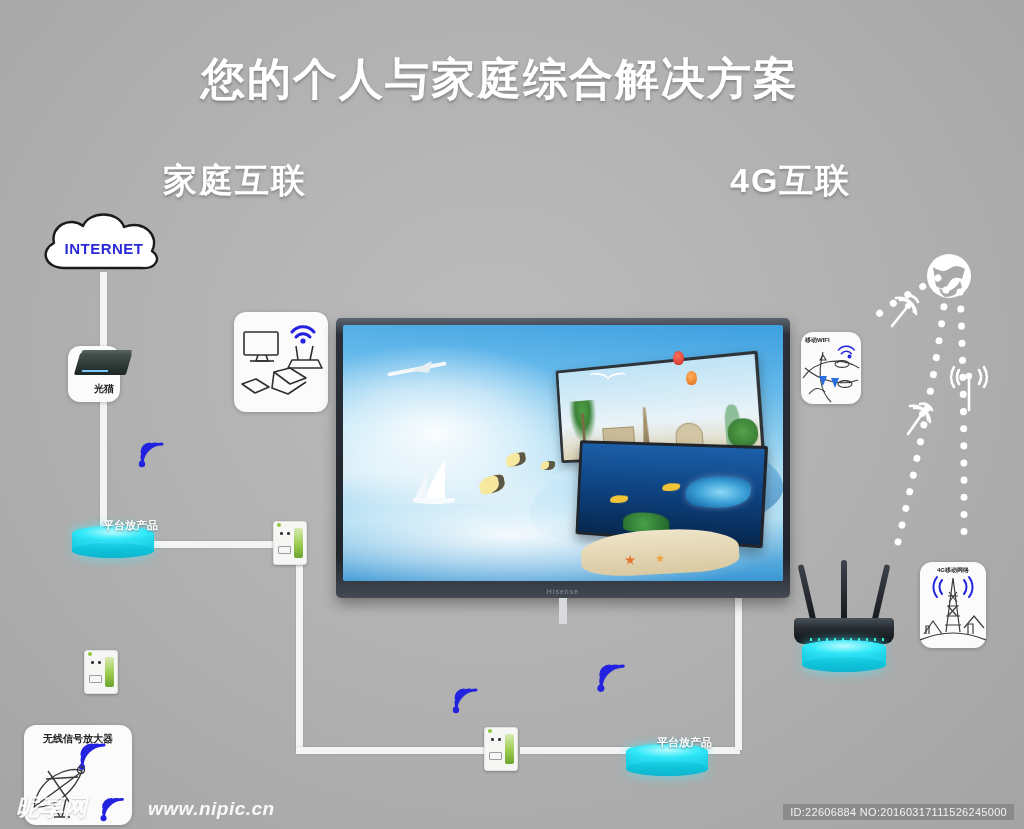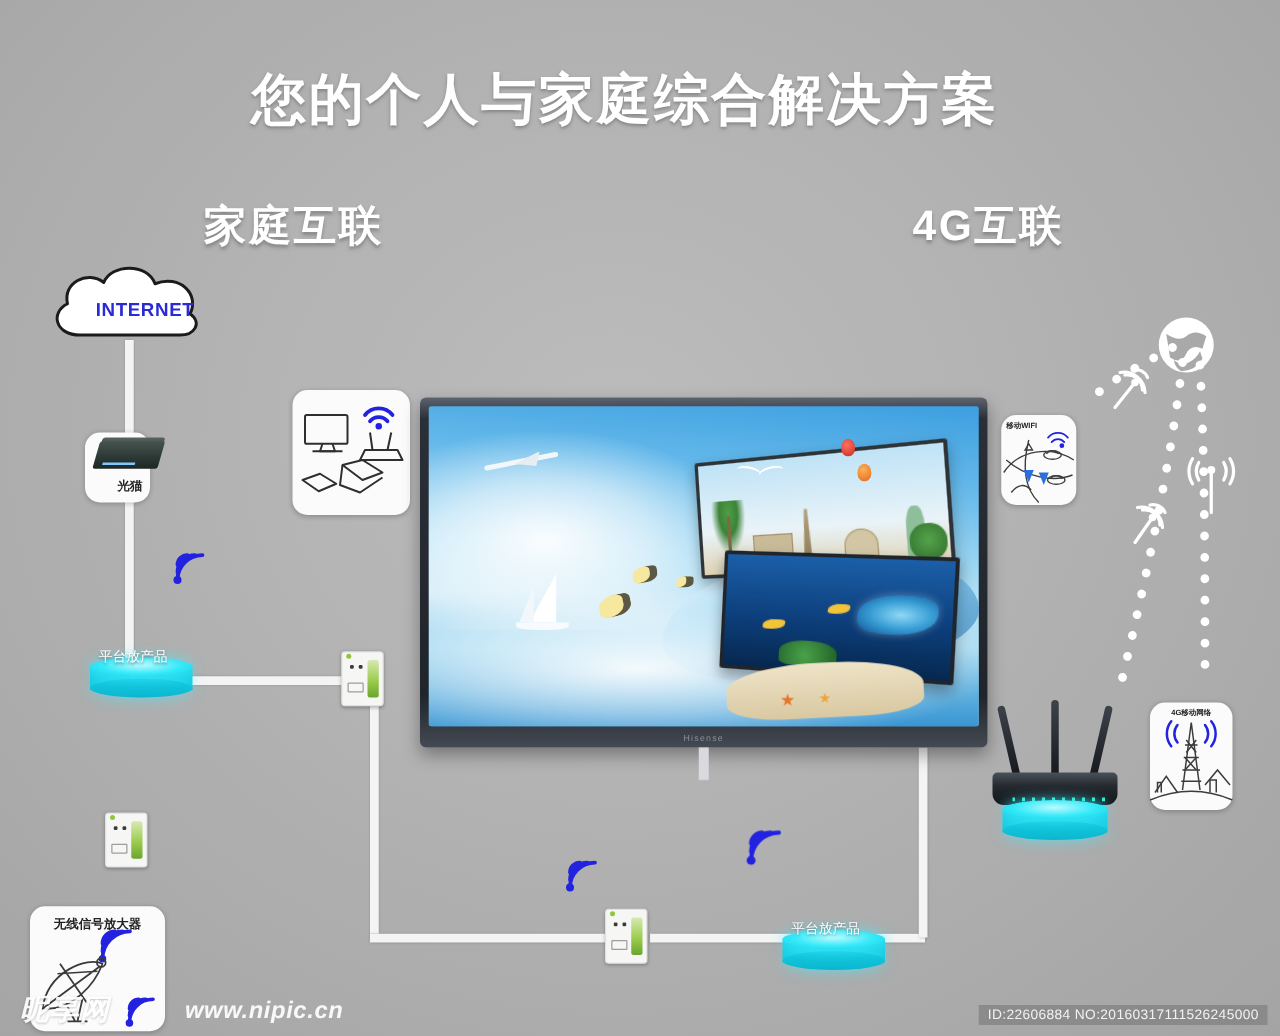--- a/index.html
+++ b/index.html
@@ -40,21 +40,21 @@
 
   
   .cable{position:absolute;background:#f4f4f4;box-shadow:0 0 2px rgba(0,0,0,.18);}
   .cable.v{width:7px;}
   .cable.h{height:7px;}
 
   
   #cloud{position:absolute;left:34px;top:206px;width:140px;height:78px;}
   #cloud svg{display:block;}
   #cloud .cloud-text{
-    position:absolute;left:12px;top:34px;width:140px;text-align:center;
+    position:absolute;left:0;top:34px;width:140px;text-align:center;
     font-size:15px;font-weight:bold;color:#2a2ad6;letter-spacing:.5px;
   }
 
   
   #ont-card{left:68px;top:346px;width:52px;height:56px;}
   #ont-body{
     position:absolute;left:9px;top:7px;width:52px;height:22px;
     background:linear-gradient(180deg,#46534f 0%,#2d3a36 55%,#1d2724 100%);
     border-radius:2px;transform:skewX(-16deg);
   }
@@ -167,22 +167,22 @@
 
   
   .pedestal{position:absolute;}
   .ped-top{position:absolute;left:0;top:0;width:100%;height:46%;border-radius:50%;
     background:radial-gradient(ellipse at 50% 40%, #b9fbff 0%, #35e9f8 55%, #12d4e8 100%);
     box-shadow:0 0 10px rgba(70,235,255,.85);}
   .ped-side{position:absolute;left:0;top:23%;width:100%;height:58%;
     background:linear-gradient(180deg,#1fd9ec,#0fc4dc);}
   .ped-bot{position:absolute;left:0;bottom:0;width:100%;height:46%;border-radius:50%;
     background:linear-gradient(180deg,#15cde2,#0bb6cf);box-shadow:0 0 12px rgba(70,235,255,.7);}
-  .ped-label{position:absolute;font-size:11px;font-weight:normal;color:#ffffff;white-space:nowrap;
-    text-shadow:0 1px 2px rgba(80,80,80,.6);}
+  .ped-label{position:absolute;font-size:11px;font-weight:bold;color:#ffffff;white-space:nowrap;
+    text-shadow:0 1px 2px rgba(80,80,80,.6);margin-left:24px;}
 
   
   #router{position:absolute;left:790px;top:560px;width:108px;height:112px;}
   .ant{position:absolute;width:6px;background:linear-gradient(180deg,#3d434b,#15181c);border-radius:3px;}
   #router-body{
     position:absolute;left:4px;top:58px;width:100px;height:26px;
     background:linear-gradient(180deg,#4a5159 0%,#262b31 40%,#101316 100%);
     border-radius:4px 4px 9px 9px;
   }
   #router-leds{position:absolute;left:16px;top:20px;width:74px;height:3px;

